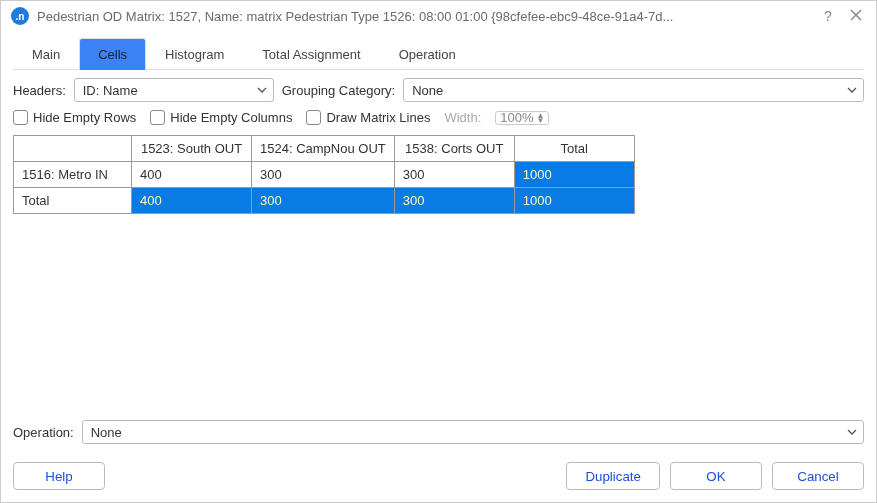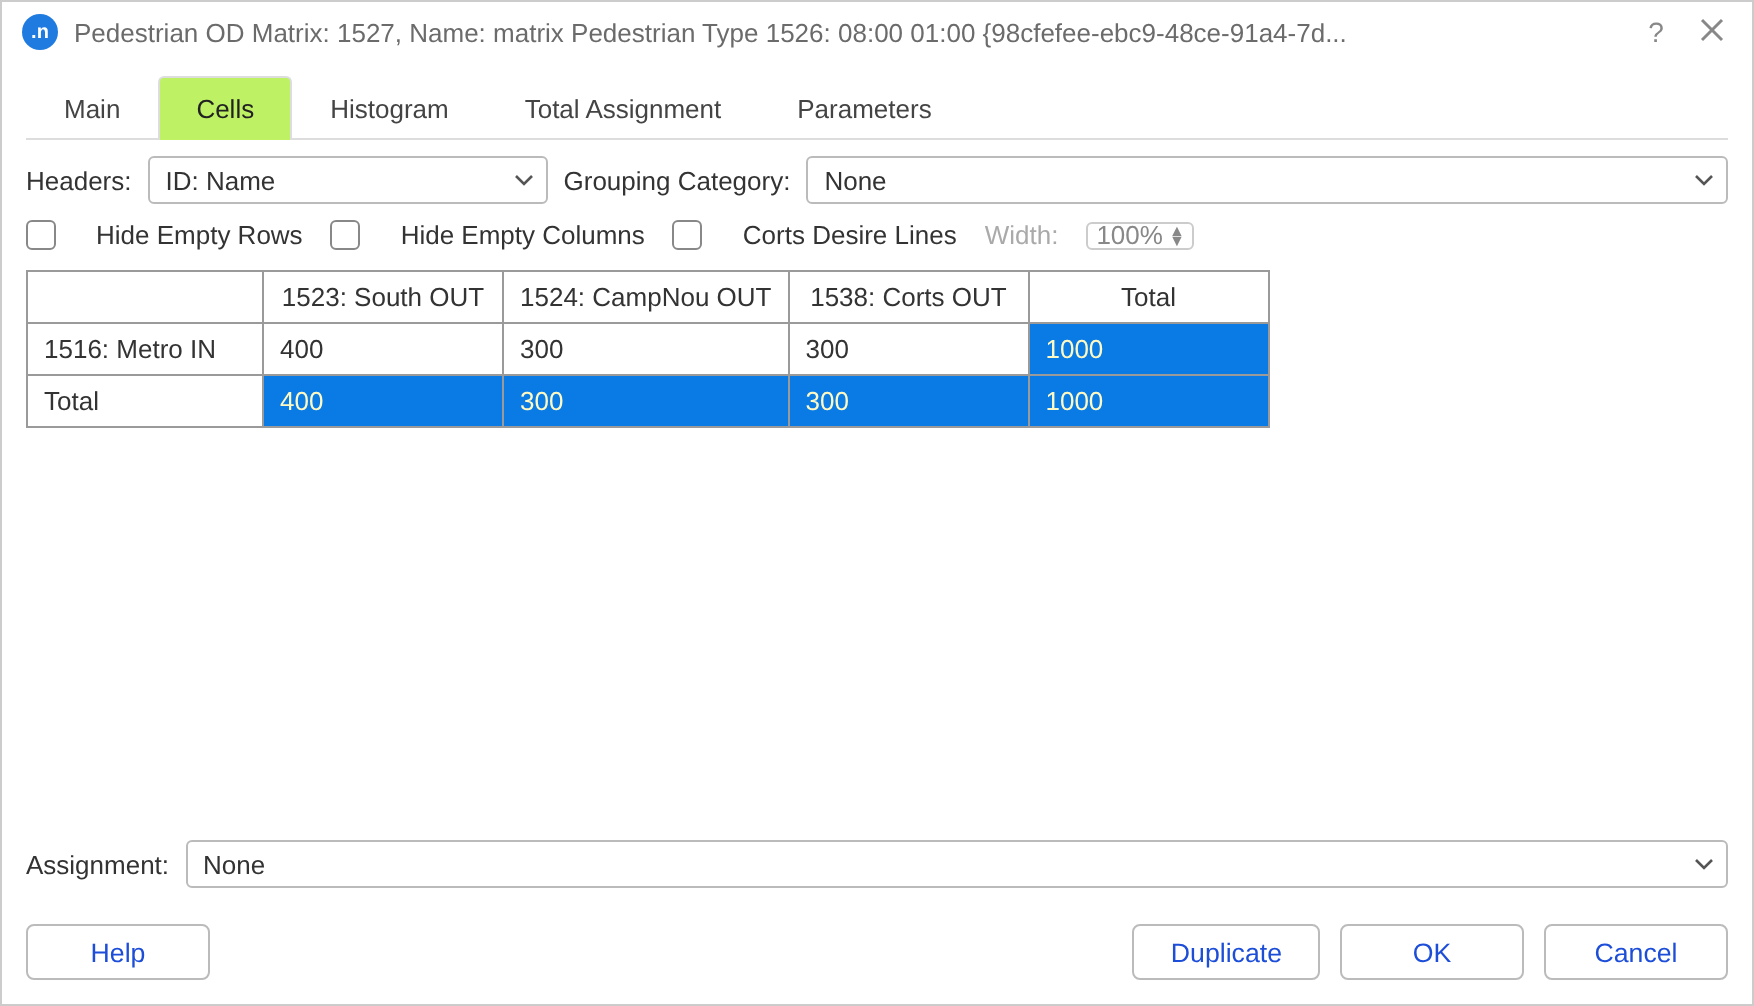--- a/index.html
+++ b/index.html
@@ -38,21 +38,21 @@
     
     .tabs { display: flex; border-bottom: 1px solid #ddd; margin-top: 6px; }
     .tab {
       padding: 8px 18px; cursor: pointer;
       color: #444; position: relative; top: 1px;
       border: 1px solid transparent;
       border-bottom: none;
     }
     .tab.active {
       border-color: #ddd;
-      background: #bef264;
+      background: #3b82f6;
       border-radius: 3px 3px 0 0;
       color: #222;
     }
 
     
     .row { display: flex; align-items: center; gap: 8px; margin-top: 8px; }
     .label { color: #333; white-space: nowrap; }
     .select {
       border: 1px solid #bbb; border-radius: 3px;
       height: 24px; display: flex; align-items: center;
@@ -60,21 +60,21 @@
       cursor: pointer; background: #fff;
     }
     .select .chev {
       position: absolute; right: 6px; pointer-events: none;
     }
     .sel-headers { width: 200px; }
     .sel-group { flex: 1; }
 
     
     .checkrow { display: flex; align-items: center; gap: 14px; margin-top: 8px; }
-    .chk { display: flex; align-items: flex-end; gap: 20px; cursor: pointer; }
+    .chk { display: flex; align-items: flex-end; gap: 5px; cursor: pointer; }
     .chk-box {
       width: 15px; height: 15px; border: 1px solid #888;
       border-radius: 3px; background: #fff;
     }
     .wlabel { color: #aaa; }
     .spin {
       display: flex; align-items: center;
       border: 1px solid #ccc; border-radius: 3px;
       height: 14px; padding: 0 4px; gap: 3px;
       color: #888;
@@ -142,21 +142,21 @@
   </div>
 </div>
 
 <div class="content">
 
   <div class="tabs">
     <div class="tab">Main</div>
     <div class="tab active">Cells</div>
     <div class="tab">Histogram</div>
     <div class="tab">Total Assignment</div>
-    <div class="tab">Parameters</div>
+    <div class="tab">Operation</div>
   </div>
 
   <div class="row">
     <span class="label">Headers:</span>
     <div class="select sel-headers">
       <span>ID: Name</span>
       <span class="chev">
           <svg width="10" height="6">
             <polyline points="1,1 5,5 9,1" fill="none" stroke="#555" stroke-width="1.3"></polyline>
           </svg>
@@ -177,21 +177,21 @@
     <label class="chk">
       <span class="chk-box"></span>
       <span>Hide Empty Rows</span>
     </label>
     <label class="chk">
       <span class="chk-box"></span>
       <span>Hide Empty Columns</span>
     </label>
     <label class="chk">
       <span class="chk-box"></span>
-      <span>Corts Desire Lines</span>
+      <span>Draw Matrix Lines</span>
     </label>
     <span class="label wlabel">Width:</span>
     <div class="spin">
       <span>100%</span>
       <span class="spin-arrows">
         <span>▲</span>
           <span>▼</span>
       </span>
     </div>
   </div>
@@ -218,21 +218,21 @@
       <td class="hl">300</td>
       <td class="hl">300</td>
       <td class="hl">1000</td>
     </tr>
   </tbody>
     </table>
 
   <div class="spacer"></div>
 
   <div class="op-row">
-    <span class="label">Assignment:</span>
+    <span class="label">Operation:</span>
     <div class="select sel-op">
       <span>None</span>
       <span class="chev">
           <svg width="10" height="6">
             <polyline points="1,1 5,5 9,1" fill="none" stroke="#555" stroke-width="1.3"></polyline>
           </svg>
         </span>
     </div>
   </div>
 

